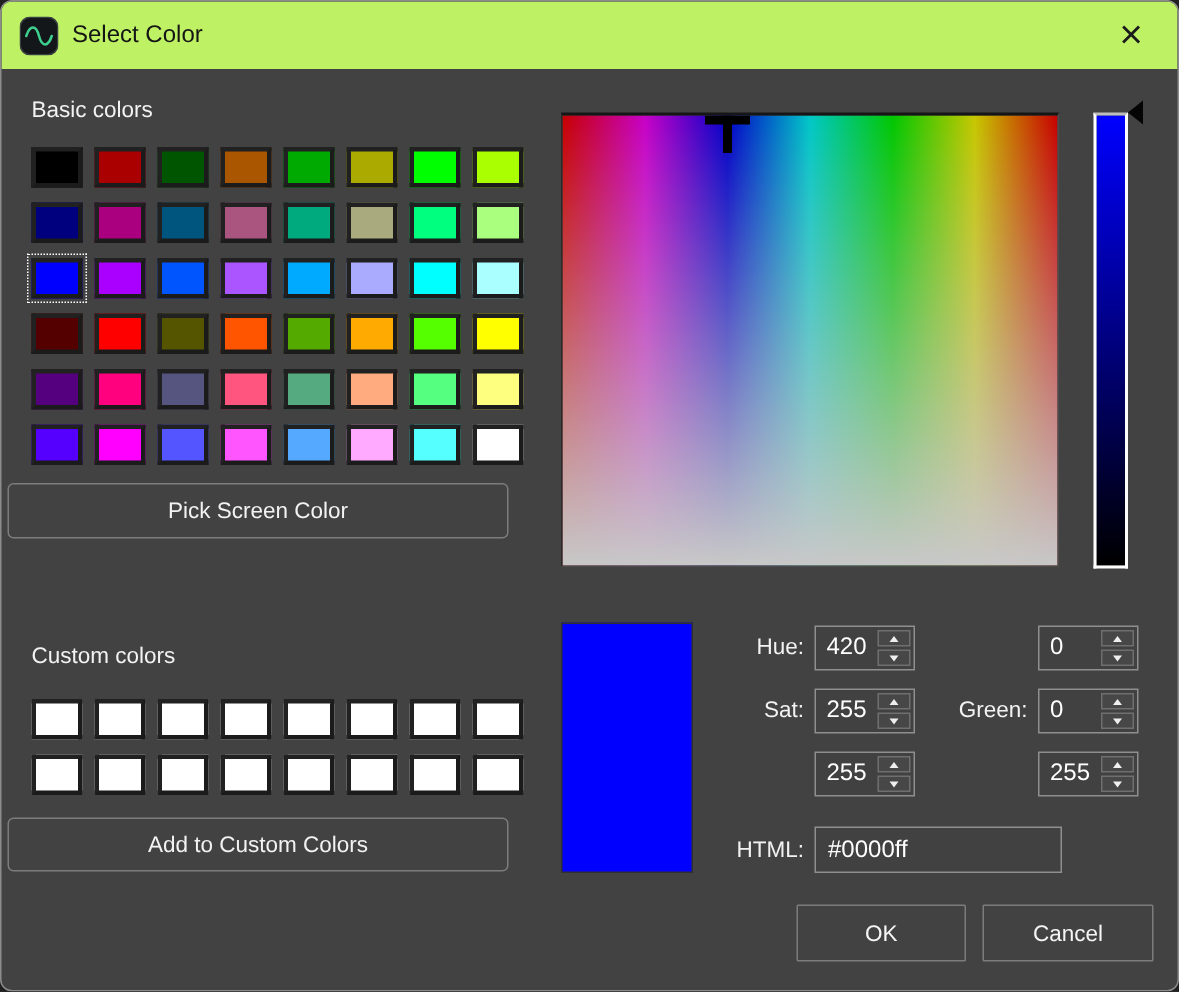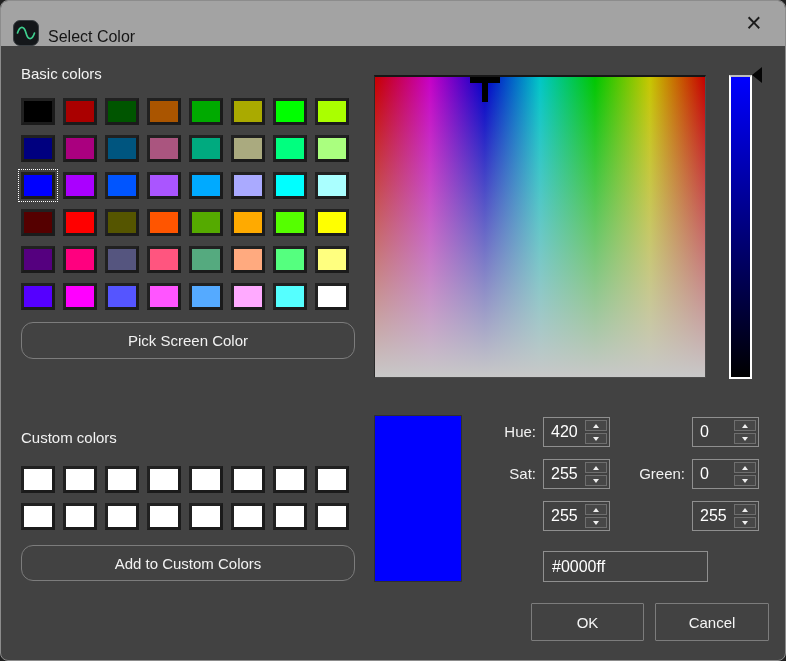--- a/index.html
+++ b/index.html
@@ -2,43 +2,43 @@
 <html><head>
 <meta charset="utf-8">
 <style>
   html,body{margin:0;padding:0;background:#202020;font-family:"Liberation Sans",sans-serif;}
   .window{
     position:relative;width:786px;height:661px;background:#424242;
     border-radius:8px;overflow:hidden;border:1px solid #8c8c8c;box-sizing:border-box;
   }
   
   .titlebar{
-    position:absolute;left:0;top:0;width:100%;height:45px;background:#a3a3a3;
-    display:flex;align-items:flex-end;
+    position:absolute;left:0;top:0;width:100%;height:45px;background:#bef264;
+    display:flex;align-items:center;
   }
   .app-icon{width:26px;height:26px;margin-left:12px;flex:0 0 auto;}
   .title-text{margin-left:9px;font-size:16px;color:#151515;}
   .close-btn{
     position:absolute;right:10px;top:7px;width:42px;height:31px;
     display:flex;align-items:center;justify-content:center;
     font-size:27px;font-weight:300;color:#1b1b1b;line-height:1;cursor:default;
   }
   
   .sec-label{position:absolute;color:#f2f2f2;font-size:15px;}
   
   .grid{position:absolute;display:grid;grid-template-columns:repeat(8,34px);column-gap:8px;row-gap:10px;}
   .well{
     width:34px;height:27px;box-sizing:border-box;border:3px solid #212121;
     border-bottom-color:#1b1b1b;border-right-color:#1b1b1b;
   }
   .well.selected{outline:1px dotted #ffffff;outline-offset:2px;}
   
   .wide-btn{
-    position:absolute;left:20px;width:334px;height:37px;background:#424242;
-    border:1px solid #7c7c7c;border-radius:12px;box-sizing:border-box;
+    position:absolute;left:4px;width:334px;height:37px;background:#424242;
+    border:1px solid #7c7c7c;border-radius:4px;box-sizing:border-box;
     color:#f2f2f2;font-size:15px;display:flex;align-items:center;justify-content:center;
   }
   
   .huesat{
     position:absolute;left:373px;top:74px;width:332px;height:303px;overflow:hidden;
     border-top:2px solid #161616;border-left:1px solid #2a2a2a;
     border-right:1px solid #4c4c4c;border-bottom:1px solid #4c4c4c;box-sizing:border-box;
     background:
       linear-gradient(to bottom, rgba(200,200,200,0), rgba(200,200,200,1)),
       linear-gradient(to right,
@@ -256,20 +256,21 @@
     <span class="spin-btns">
       <span class="spin-btn">
           <span class="tri-up"></span>
         </span>
       <span class="spin-btn">
           <span class="tri-down"></span>
         </span>
     </span>
   </div>
 
+  <div class="fld-label" style="left:440px;top:551px;">HTML:</div>
   <div class="html-input">
     <span>#0000ff</span>
   </div>
 
   <div class="dlg-btn" style="left:530px;width:113px;">
     <span>OK</span>
   </div>
   <div class="dlg-btn" style="left:654px;width:114px;">
     <span>Cancel</span>
   </div>

